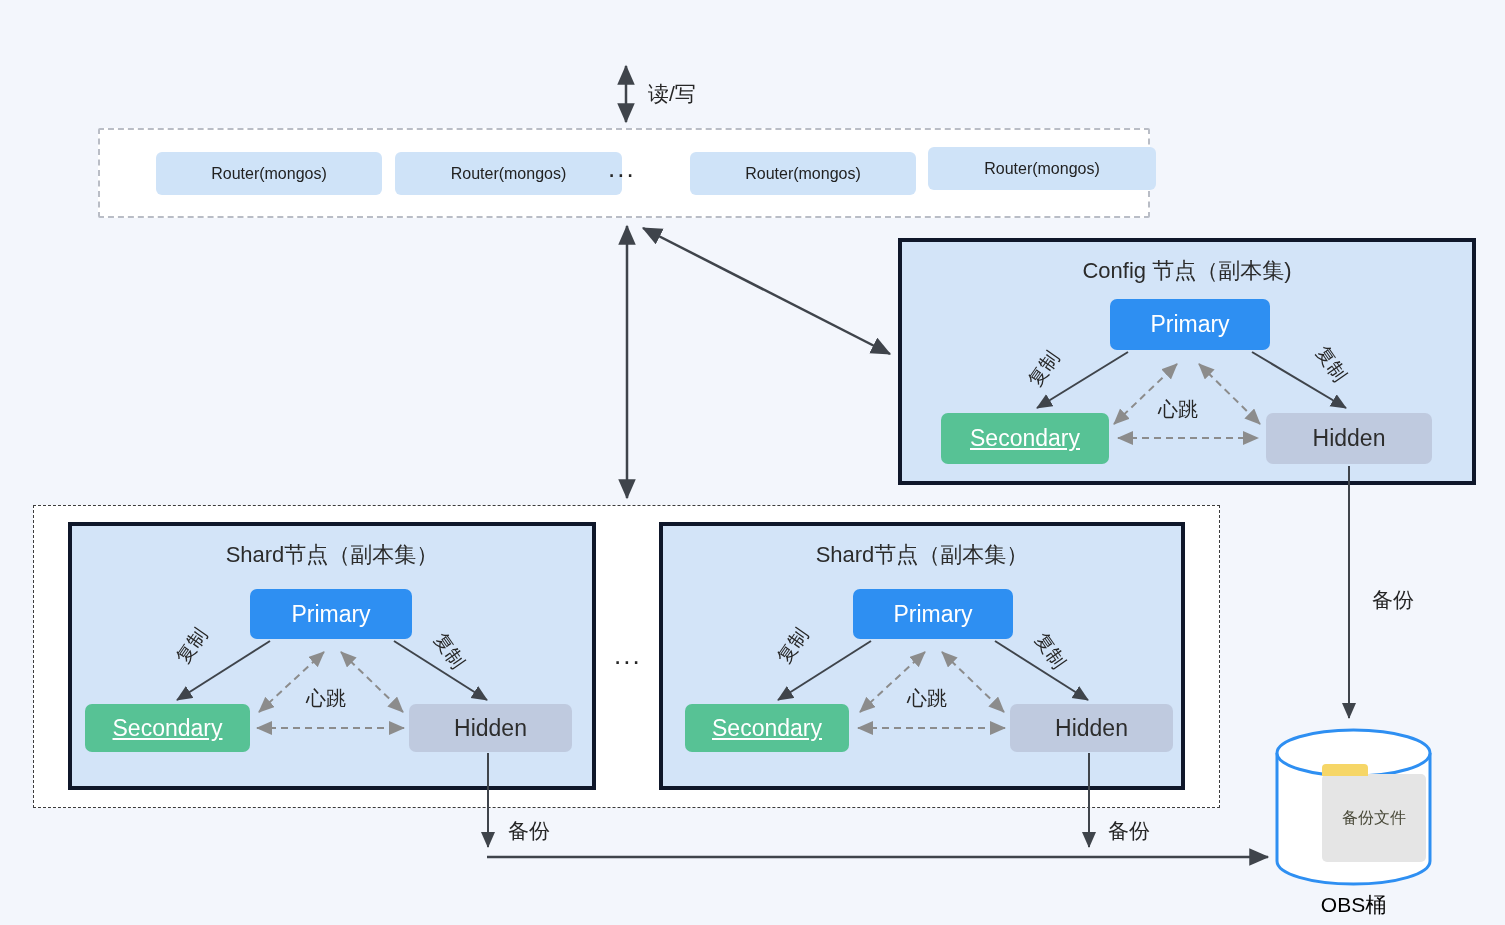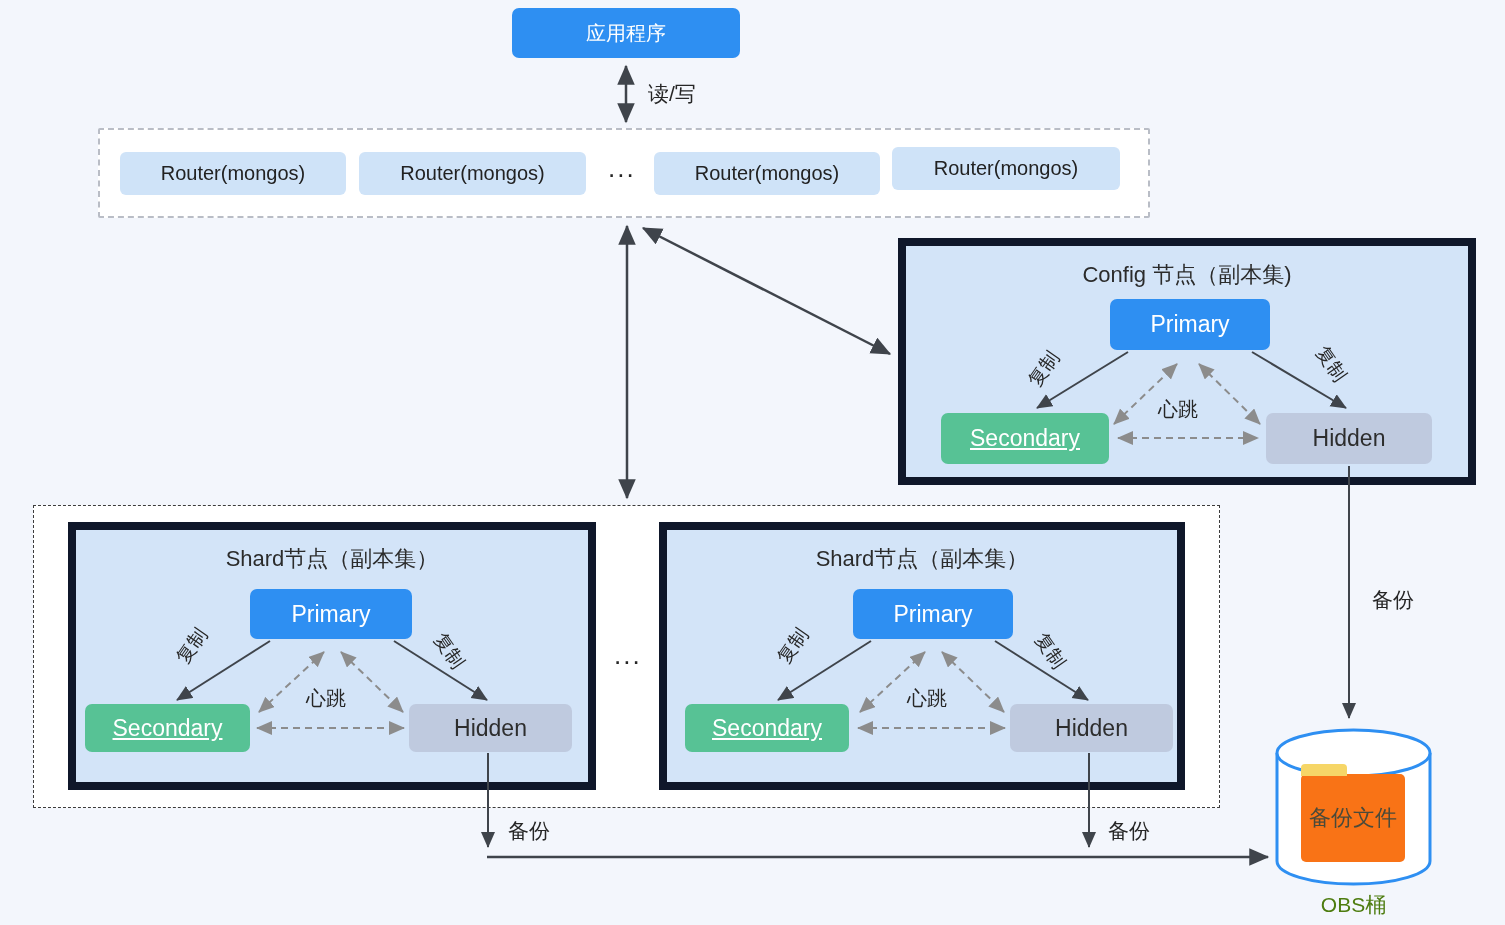--- a/index.html
+++ b/index.html
@@ -16,51 +16,51 @@
   .z-bg{z-index:1;}
 
   .node{
     display:flex;align-items:center;justify-content:center;
     border-radius:7px;font-size:23px;
   }
   .node-blue{background:#2e8ff2;color:#ffffff;}
   .node-green{background:#57c295;color:#ffffff;text-decoration:underline;}
   .node-gray{background:#bfcadf;color:#2d2d2d;}
   .router-cell{
-    background:#cfe3f8;color:#222;border-radius:6px;font-size:20px;
-    display:flex;align-items:center;justify-content:center;
+    background:#cfe3f8;color:#222;border-radius:6px;font-size:16px;
+    display:flex;align-items:center;justify-content:center;margin-left:36px;
   }
   .group-frame{
-    background:#d3e4f8;border:8px solid #0f172a;
+    background:#d3e4f8;border:4px solid #0f172a;
   }
   .group-title{
     width:100%;text-align:center;font-size:22px;color:#2b2b2b;
     position:absolute;top:14px;left:0;
   }
   .dashed-frame-light{
     background:#ffffff;border:2px dashed #b9bdc6;border-radius:2px;
   }
   .dashed-frame-dark{
     background:#ffffff;border:1px dashed #3c3c3c;
   }
   .lbl{font-size:21px;color:#262626;white-space:nowrap;}
   .lbl-small{font-size:19px;color:#262626;white-space:nowrap;}
   .rot-l{transform:rotate(-55deg);}
   .rot-r{transform:rotate(55deg);}
   .dots{font-size:26px;color:#262626;letter-spacing:2px;line-height:20px;}
   .folder{
-    background:#f97316;border-radius:5px;
+    background:#e5e5e5;border-radius:5px;
     display:flex;align-items:center;justify-content:center;
-    font-size:22px;color:#4a4a3a;
+    font-size:16px;color:#4a4a3a;margin-left:21px;
   }
   .folder::before{
     content:"";position:absolute;left:0;top:-10px;width:46px;height:12px;
     background:#f6d667;border-radius:4px 4px 0 0;
   }
-  .obs-caption{font-size:21px;color:#4d7c0f;text-align:center;}
+  .obs-caption{font-size:21px;color:#000000;text-align:center;}
 </style>
 </head>
 <body>
 
 <div class="stage">
 
   <div class="abs dashed-frame-light z-bg" style="left:98px;top:128px;width:1052px;height:90px;"></div>
 
   <div class="abs group-frame z-bg" style="left:898px;top:238px;width:578px;height:247px;">
     <div class="group-title">Config 节点（副本集)</div>
@@ -118,21 +118,20 @@
     <line x1="488" y1="753" x2="488" y2="847" stroke="#3f444b" stroke-width="2" marker-end="url(#ad)"></line>
     <line x1="1089" y1="753" x2="1089" y2="847" stroke="#3f444b" stroke-width="2" marker-end="url(#ad)"></line>
     <line x1="487" y1="857" x2="1268" y2="857" stroke="#3f444b" stroke-width="2.5" marker-end="url(#ad)"></line>
 
     <g>
       <path d="M1277,753 L1277,861 C1277,874 1311,884 1353.5,884 C1396,884 1430,874 1430,861 L1430,753" fill="#ffffff" stroke="#2e8ff2" stroke-width="3"></path>
       <ellipse cx="1353.5" cy="753" rx="76.5" ry="23" fill="#ffffff" stroke="#2e8ff2" stroke-width="3"></ellipse>
     </g>
   </svg>
 
-  <div class="abs node node-blue z-top" style="left:512px;top:8px;width:228px;height:50px;font-size:20px;">应用程序</div>
   <div class="abs lbl z-top" style="left:648px;top:80px;">读/写</div>
 
   <div class="abs router-cell z-top" style="left:120px;top:152px;width:226px;height:43px;">Router(mongos)</div>
   <div class="abs router-cell z-top" style="left:359px;top:152px;width:227px;height:43px;">Router(mongos)</div>
   <div class="abs dots z-top" style="left:608px;top:158px;">...</div>
   <div class="abs router-cell z-top" style="left:654px;top:152px;width:226px;height:43px;">Router(mongos)</div>
   <div class="abs router-cell z-top" style="left:892px;top:147px;width:228px;height:43px;">Router(mongos)</div>
 
   <div class="abs node node-blue z-top" style="left:1110px;top:299px;width:160px;height:51px;">Primary</div>
   <div class="abs node node-green z-top" style="left:941px;top:413px;width:168px;height:51px;">Secondary</div>

